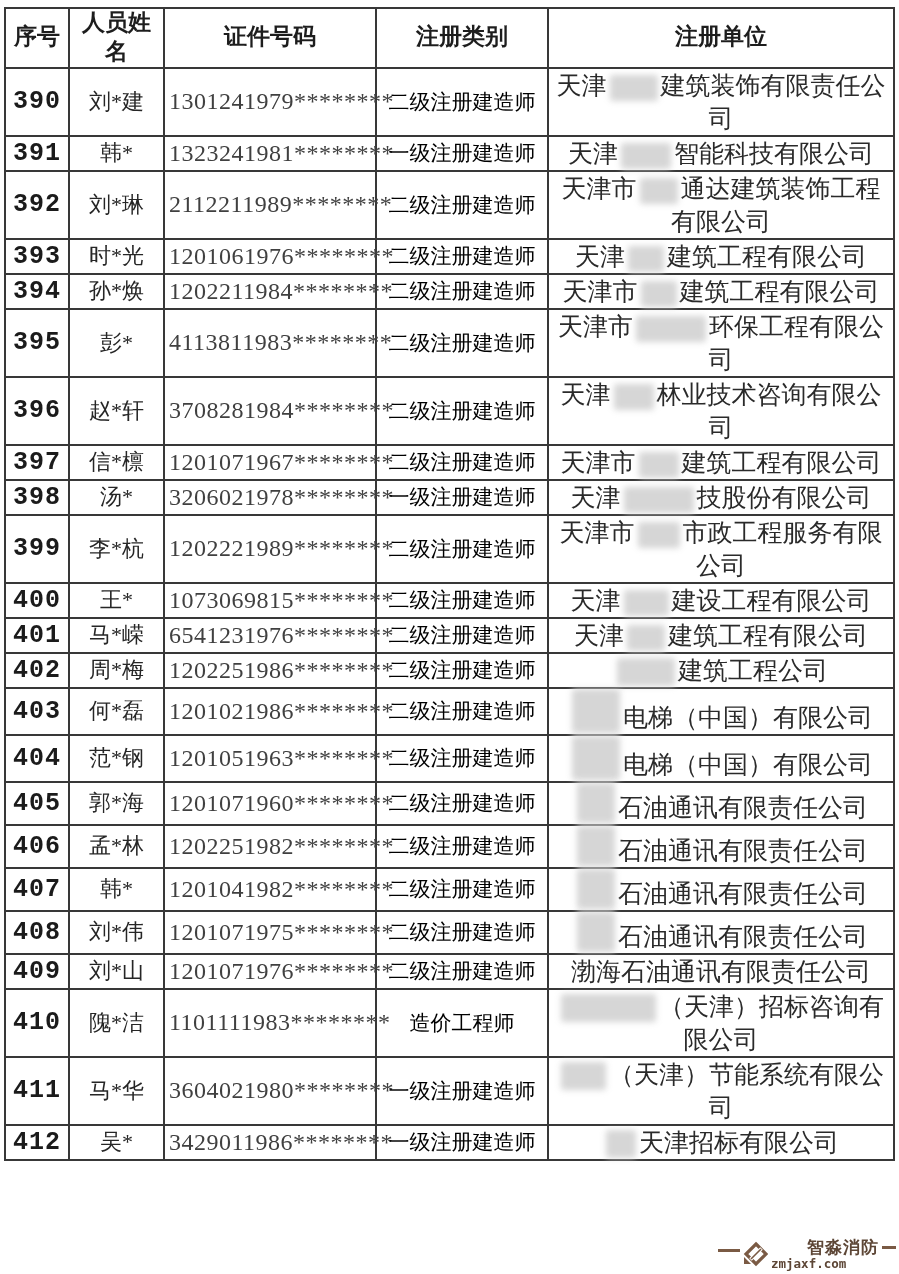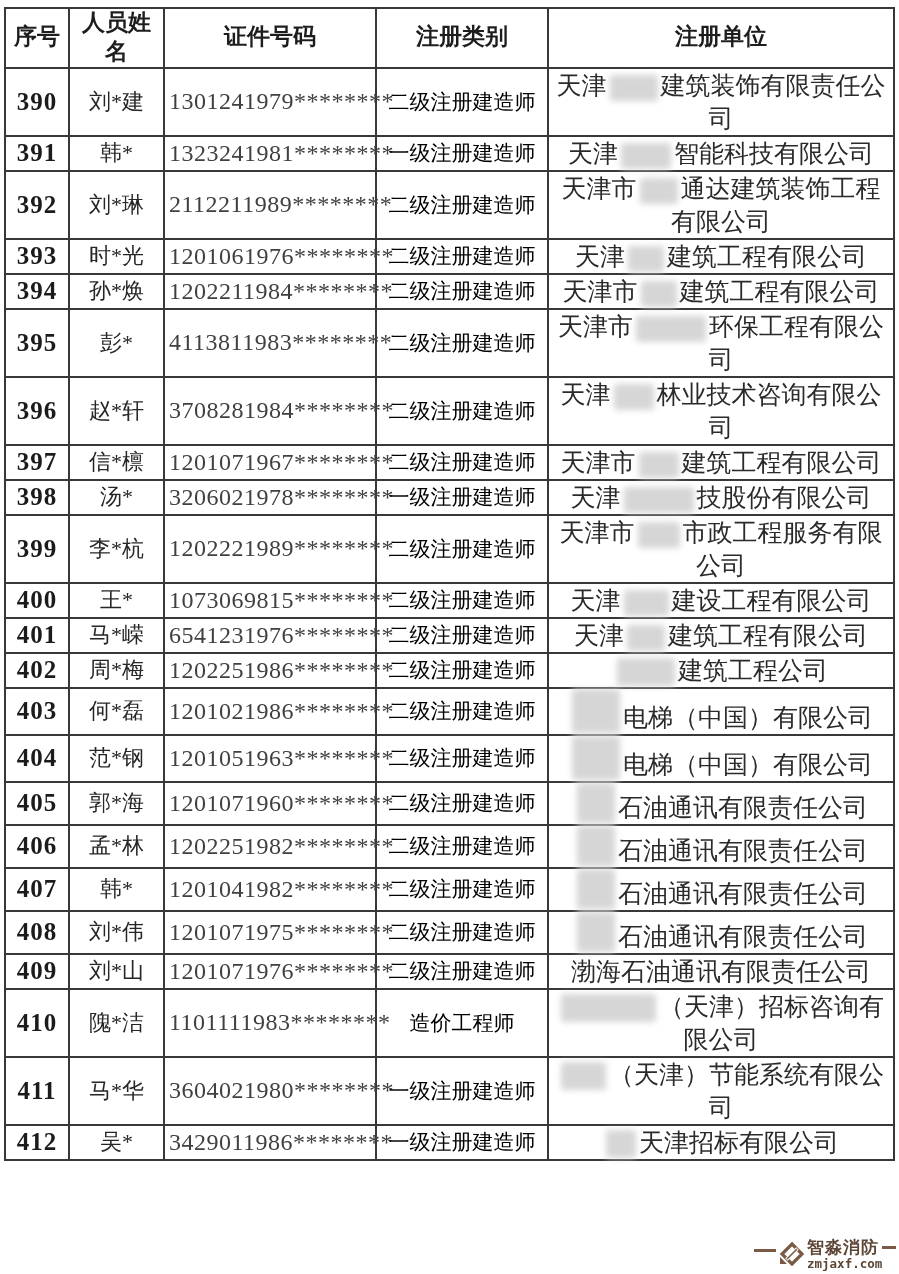--- a/index.html
+++ b/index.html
@@ -13,21 +13,21 @@
     position:absolute;left:4px;top:7px;width:889px;height:1000px;
     border-collapse:collapse;table-layout:fixed;
   }
   .reg-table th,.reg-table td{
     border:2px solid #383838;text-align:center;vertical-align:middle;
     padding:0 4px;overflow:visible;
   }
   .reg-table th{
     font-size:23px;font-weight:bold;height:54px;line-height:1.25;color:#1d1d1d;
   }
-  td.c-no{font-size:25px;font-weight:600;letter-spacing:1px;color:#1b1b1b;}
+  td.c-no{font-size:25px;font-weight:600;letter-spacing:1px;color:#1b1b1b;font-family:Liberation Mono, monospace;}
   td.c-name{font-size:22px;color:#262626;border-radius:7px;}
   td.c-id{font-size:24px;font-weight:400;letter-spacing:0.5px;color:#404040;white-space:nowrap;}
   td.c-cat{font-size:21px;color:#000000;}
   td.c-unit{font-size:25px;color:#2a2a2a;}
   .blur-chip{
     display:inline-block;height:26px;width:40px;background:#d6d6d6;
     filter:blur(3px);border-radius:2px;vertical-align:-7px;margin:0 3px;
   }
   .u-pre,.u-suf{vertical-align:baseline;}
   
@@ -37,20 +37,21 @@
   }
   .wm-line-left{
     display:inline-block;width:22px;height:3px;background:#7a5a44;margin-top:10px;
   }
   .wm-logo{flex:0 0 auto;margin:2px 3px 0 2px;}
   .wm-text{display:flex;flex-direction:column;line-height:1;}
   .wm-title-row{display:flex;align-items:center;}
   .wm-title{
     font-size:17px;font-weight:bold;color:#5d4636;letter-spacing:1px;
     font-family:"Liberation Sans","DejaVu Sans",sans-serif;
+    margin-left:36px;
   }
   .wm-line-right{display:inline-block;width:14px;height:3px;background:#7a5a44;margin-left:3px;}
   .wm-url{
     font-size:12.5px;font-weight:bold;color:#5d4636;margin-top:2px;
     font-family:"DejaVu Sans Mono","Liberation Mono",monospace;
   }
 </style>
 </head>
 <body>
 

